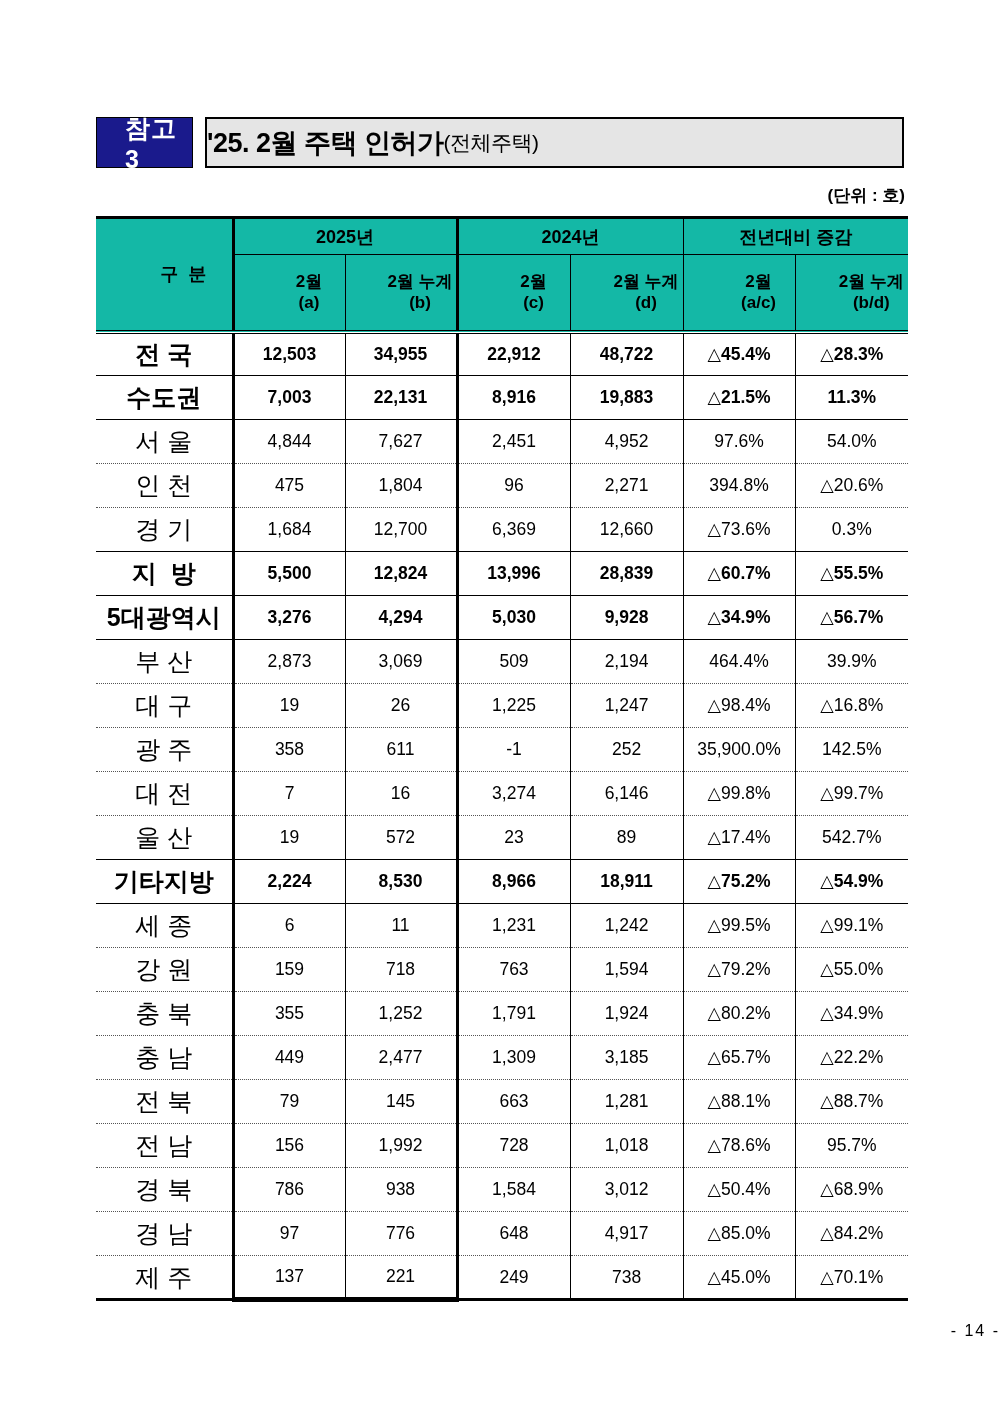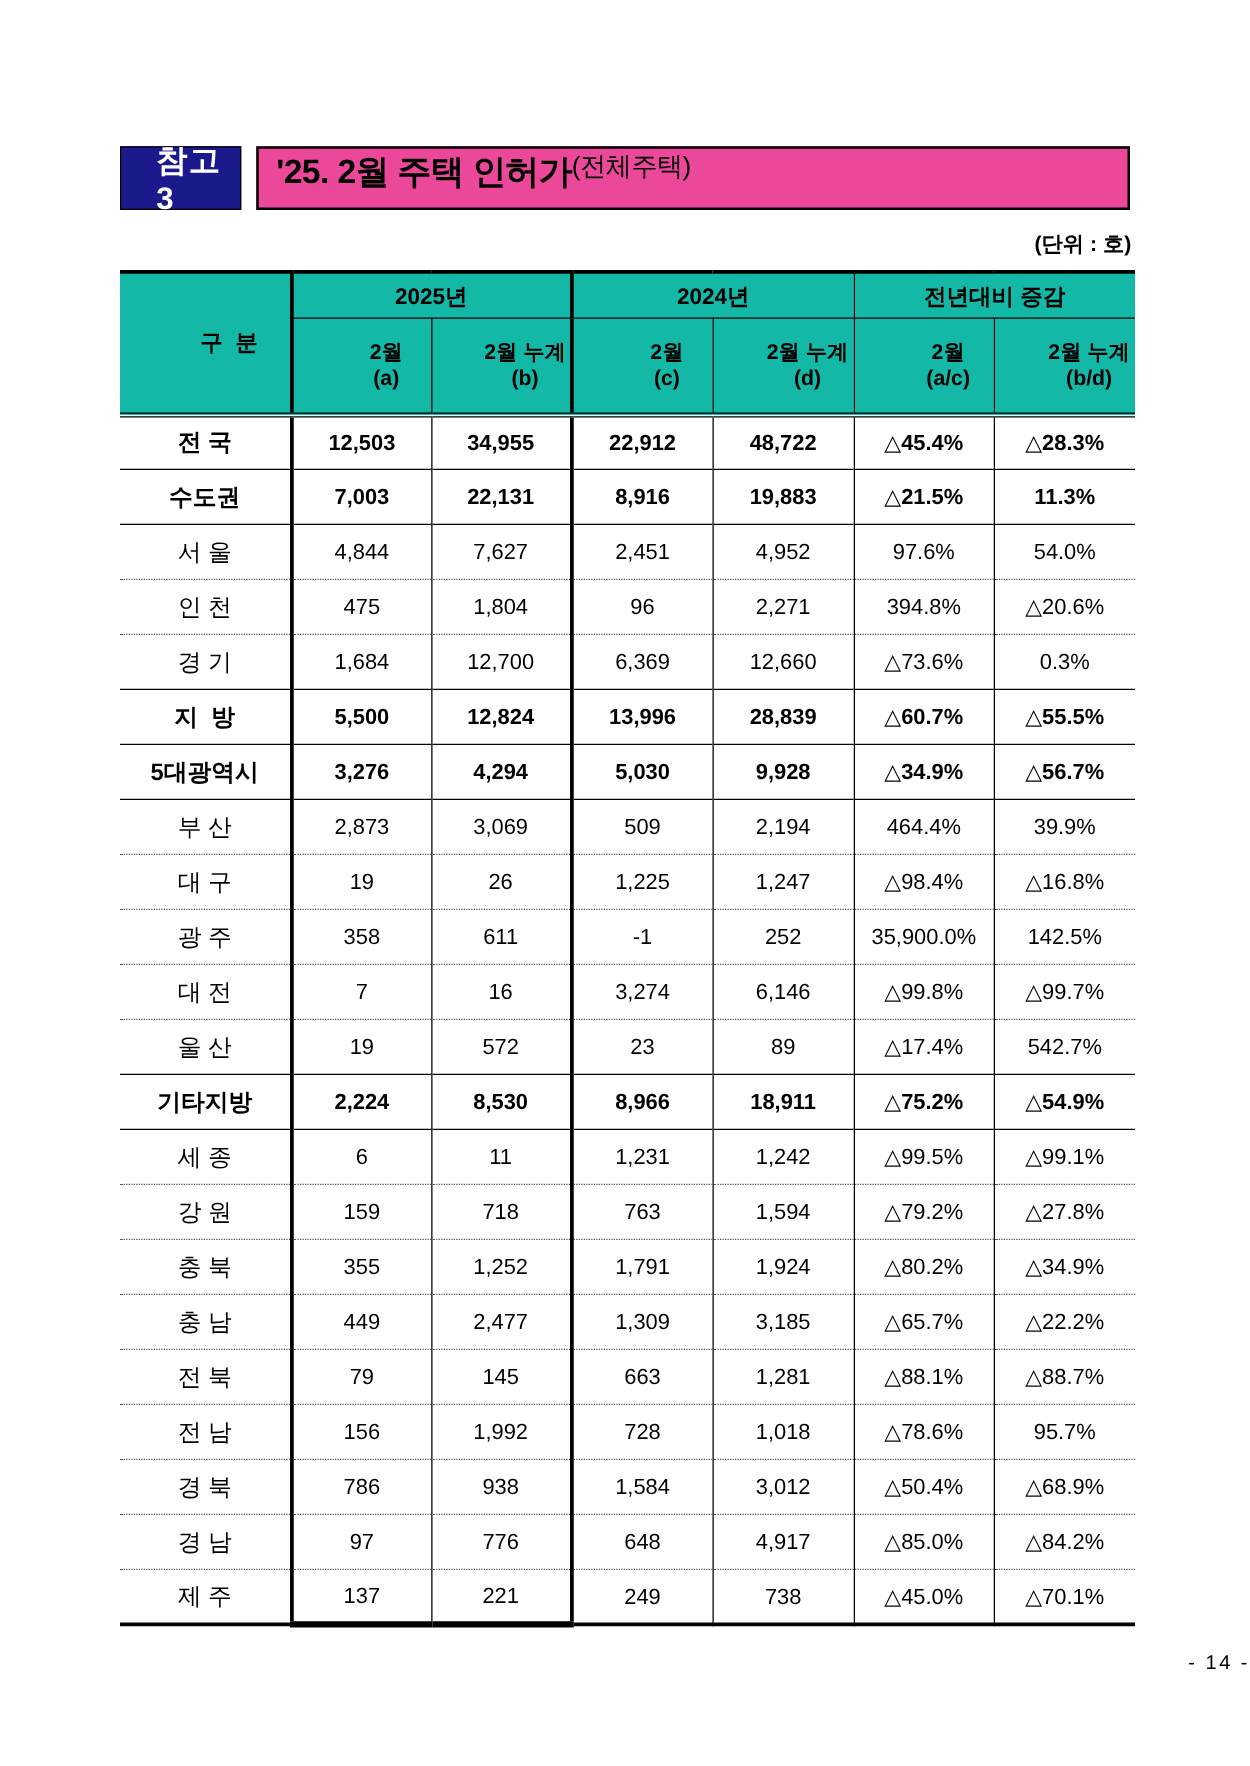--- a/index.html
+++ b/index.html
@@ -22,22 +22,22 @@
     background: #1a1a8c;
     border: 1px solid #000;
     color: #fff; font-size: 25px; font-weight: bold;
     display: flex; align-items: center; justify-content: center;
     letter-spacing: 1px;
     padding-left: 28px;
   }
   .title-box {
     flex: 1; margin-left: 12px; box-sizing: border-box;
     border: 2.5px solid #000;
-    display: flex; align-items: flex-start;
-    padding-left: 14px; background: #ec4899;
+    display: flex; align-items: center;
+    background: #e5e5e5;
   }
   .title-main { font-size: 27px; font-weight: bold; letter-spacing: -0.5px; }
   .title-suffix { font-size: 21px; font-weight: normal; letter-spacing: -0.5px; }
 
   .unit-label {
     position: absolute; top: 184px; right: 95px;
     font-size: 17px; font-weight: bold;
   }
 
   
@@ -70,21 +70,21 @@
   thead tr.h2 th { font-size: 17px; line-height: 1.25; }
   thead th.grp-2025 { border-right: 3px solid #000; border-bottom: 1px solid #000; }
   thead th.grp-2024 { border-right: 1px solid #000; border-bottom: 1px solid #000; }
   thead th.grp-yoy  { border-right: none;           border-bottom: 1px solid #000; }
   thead th.corner   { font-size: 19px; white-space: pre; }
   thead tr.h2 th, thead th.corner { border-bottom: 4px double #000; padding-left: 39px; }
 
   
   tbody tr { height: 44px; }
   tbody th.c0 {
-    background: #fff; font-size: 19px; font-weight: normal;
+    background: #fff; font-size: 25px; font-weight: normal;
     white-space: pre;
   }
   tbody td { font-size: 17.5px; }
   tbody tr.group-row th.c0, tbody tr.group-row td { font-weight: bold; }
 
   
   tbody tr.sep-solid  > th, tbody tr.sep-solid  > td { border-top: 1.5px solid #000; }
   tbody tr.sep-dotted > th, tbody tr.sep-dotted > td { border-top: 1px dotted #555; }
 
   
@@ -282,21 +282,21 @@
         <td class="c5">△99.5%</td>
         <td class="c6">△99.1%</td>
       </tr>
       <tr class="sep-dotted">
         <th class="c0">강 원</th>
         <td class="c1">159</td>
         <td class="c2">718</td>
         <td class="c3">763</td>
         <td class="c4">1,594</td>
         <td class="c5">△79.2%</td>
-        <td class="c6">△27.8%</td>
+        <td class="c6">△55.0%</td>
       </tr>
       <tr class="sep-dotted">
         <th class="c0">충 북</th>
         <td class="c1">355</td>
         <td class="c2">1,252</td>
         <td class="c3">1,791</td>
         <td class="c4">1,924</td>
         <td class="c5">△80.2%</td>
         <td class="c6">△34.9%</td>
       </tr>

